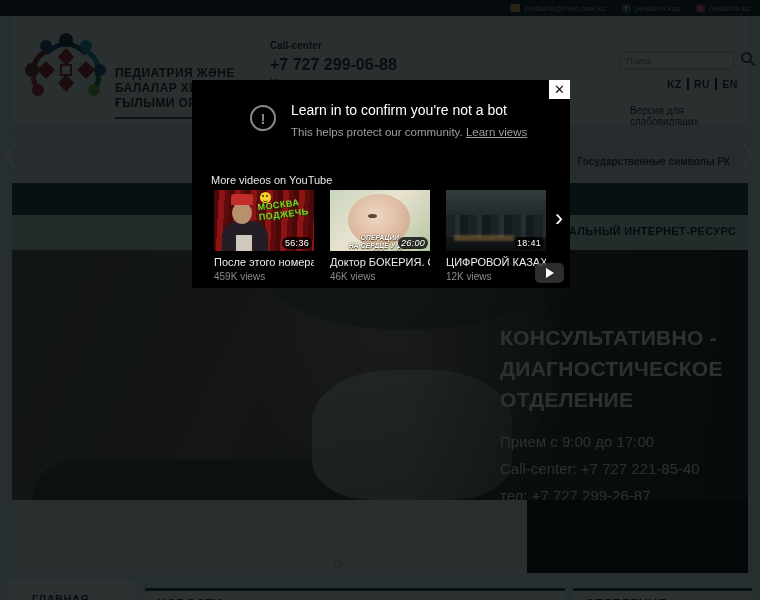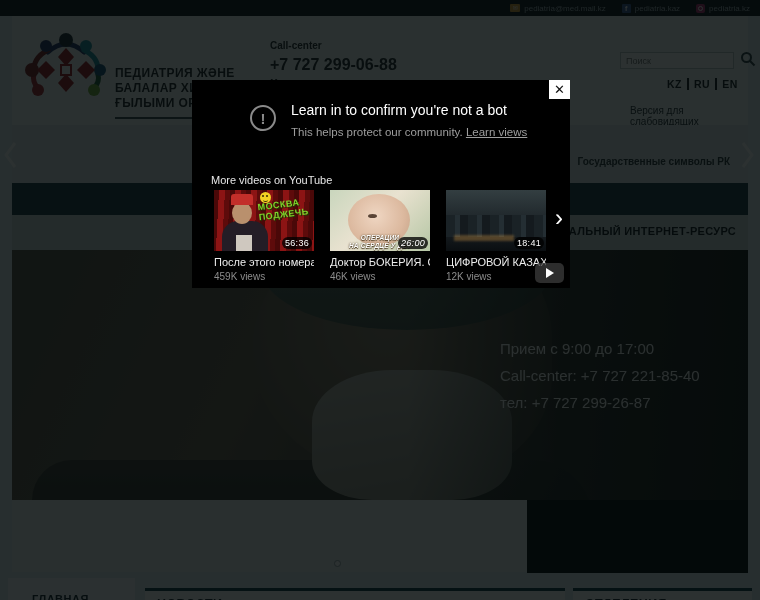--- a/index.html
+++ b/index.html
@@ -207,20 +207,25 @@
   <div class="official">ОФИЦИАЛЬНЫЙ ИНТЕРНЕТ-РЕСУРС</div>
 </div>
 
 <div class="hero">
   <div class="surg-body"></div>
   <div class="surg-head"></div>
   <div class="surg-cap"></div>
   <div class="surg-mask"></div>
   <div class="hero-shade"></div>
   <div class="hero-text">
+    <div class="hero-title">
+      <div>КОНСУЛЬТАТИВНО -</div>
+      <div>ДИАГНОСТИЧЕСКОЕ</div>
+      <div>ОТДЕЛЕНИЕ</div>
+    </div>
     <div class="hero-info">
       <div class="hero-line">Прием с 9:00 до 17:00</div>
       <div class="hero-line">Call-center: +7 727 221-85-40</div>
       <div class="hero-line">тел: +7 727 299-26-87</div>
     </div>
   </div>
 </div>
 <button class="hero-arrow arrow-left">
   <svg width="16" height="30" viewBox="0 0 16 30">
     <polyline points="13,3 4,15 13,27" fill="none" stroke="rgba(255,255,255,.9)" stroke-width="3"></polyline>

